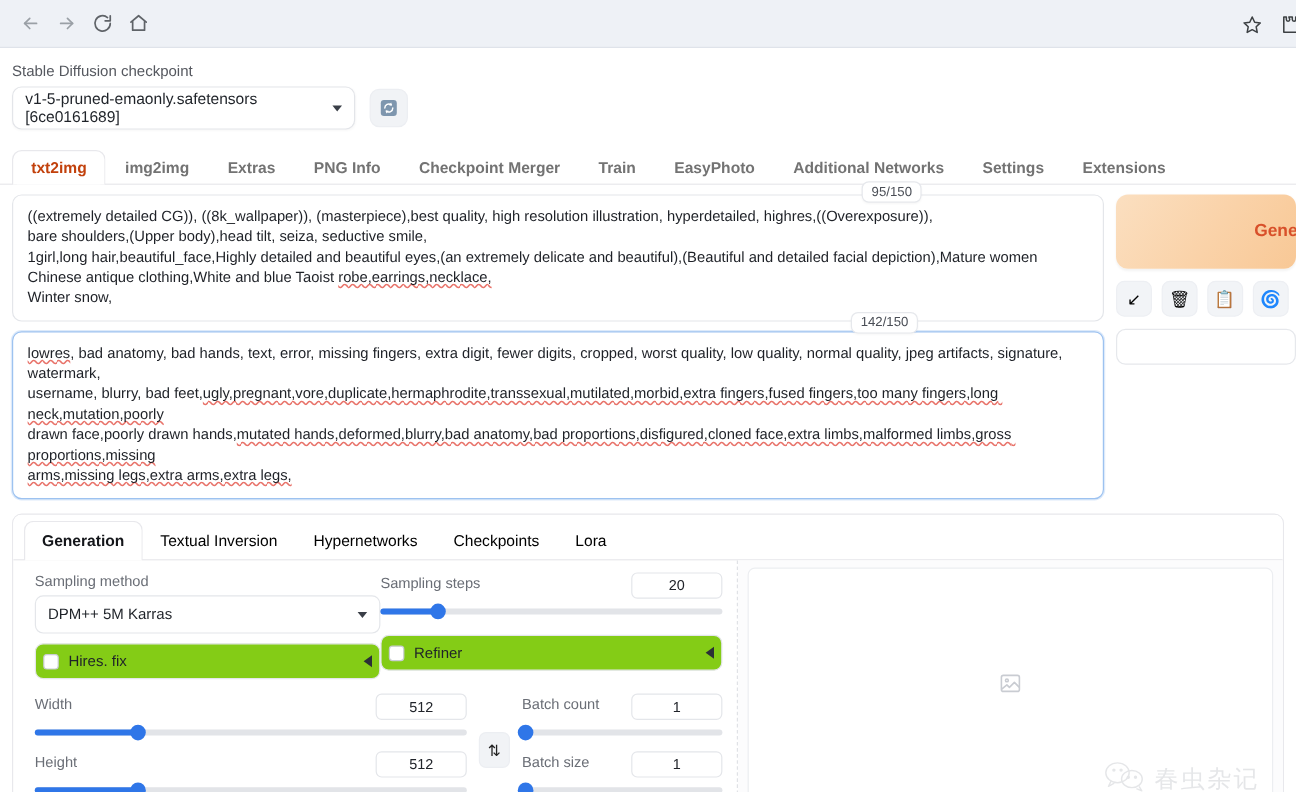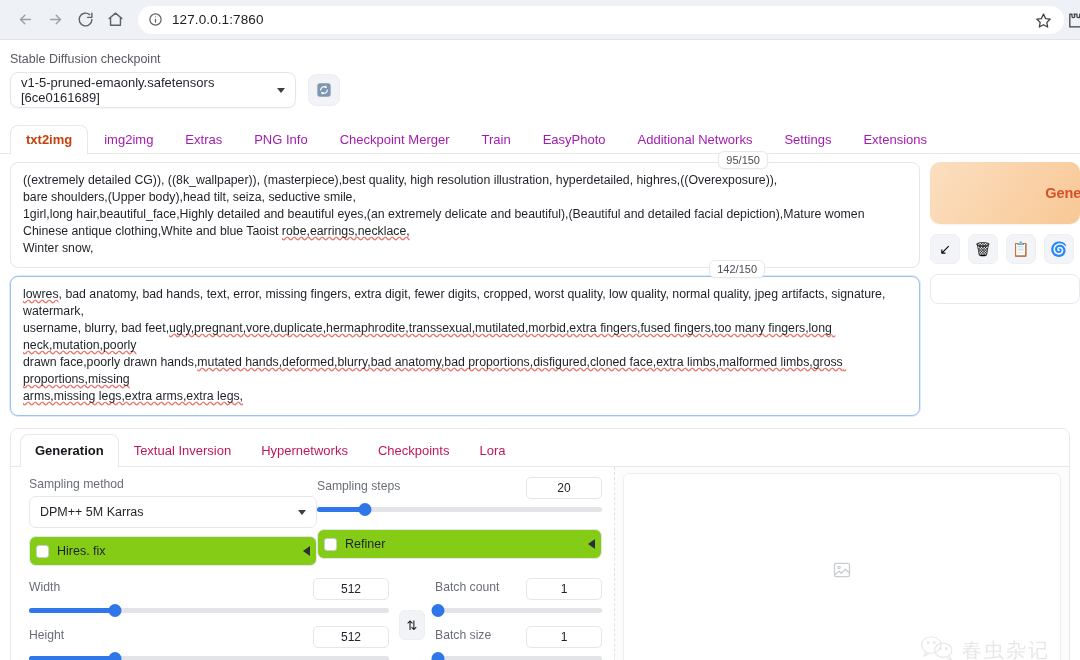--- a/index.html
+++ b/index.html
@@ -108,27 +108,28 @@
   .main-tabs {
     margin-top: 16px;
     display: flex;
     align-items: flex-end;
     border-bottom: 1px solid #e8e8ec;
     padding-left: 10px;
     height: 30px;
   }
   .tab {
     font-size: 13px;
-    color: #a21caf;
+    color: #737373;
     padding: 6px 15px 7px 15px;
     border: 1px solid transparent;
     border-bottom: none;
     position: relative;
     top: 1px;
     white-space: nowrap;
+    font-weight: bold;
   }
   .tab.active {
     color: #c2410c;
     font-weight: bold;
     background: #fff;
     border-color: #e8e8ec;
     border-radius: 8px 8px 0 0;
   }
 
   
@@ -225,21 +226,21 @@
   .sub-tabs {
     display: flex;
     align-items: flex-end;
     border-bottom: 1px solid #e8e8ec;
     height: 38px;
     padding-left: 9px;
     background: #fff;
   }
   .sub-tab {
     font-size: 13px;
-    color: #be185d;
+    color: #000000;
     padding: 8px 14px 9px 14px;
     border: 1px solid transparent;
     border-bottom: none;
     position: relative;
     top: 1px;
   }
   .sub-tab.active {
     color: #14161a;
     font-weight: bold;
     background: #fff;
@@ -402,30 +403,20 @@
     <svg width="17" height="17" viewBox="0 0 24 24" fill="none" stroke="#5f6368" stroke-width="2" stroke-linecap="round" stroke-linejoin="round">
         <path d="M21 12a9 9 0 1 1-3.2-6.9"></path>
         <polyline points="21 3 21 9 15 9"></polyline>
       </svg>
   </div>
   <div class="nav-btn">
     <svg width="17" height="17" viewBox="0 0 24 24" fill="none" stroke="#5f6368" stroke-width="2" stroke-linecap="round" stroke-linejoin="round">
         <path d="M3 10.5L12 3l9 7.5"></path>
         <path d="M5 10v10h14V10"></path>
       </svg>
-  </div>
-  <div class="omnibox">
-    <span class="info-icon">
-      <svg width="15" height="15" viewBox="0 0 24 24" fill="none" stroke="#5f6368" stroke-width="2">
-          <circle cx="12" cy="12" r="9"></circle>
-          <line x1="12" y1="11" x2="12" y2="17"></line>
-          <circle cx="12" cy="7.5" r="0.9" fill="#5f6368" stroke="none"></circle>
-        </svg>
-    </span>
-    <span class="url-text">127.0.0.1:7860</span>
   </div>
   <div class="chrome-right">
     <div class="nav-btn">
       <svg width="17" height="17" viewBox="0 0 24 24" fill="none" stroke="#3c4043" stroke-width="1.8" stroke-linejoin="round">
           <polygon points="12 3 14.9 9.2 21.5 10 16.7 14.6 17.9 21.2 12 18 6.1 21.2 7.3 14.6 2.5 10 9.1 9.2"></polygon>
         </svg>
     </div>
     <div class="nav-btn" style="margin-right:-14px;">
       <svg width="17" height="17" viewBox="0 0 24 24" fill="none" stroke="#3c4043" stroke-width="1.8" stroke-linejoin="round">
           <path d="M10 3h4v3a2 2 0 1 0 4 0V3h3v18H4V3h3v3a2 2 0 1 0 4 0z"></path>

